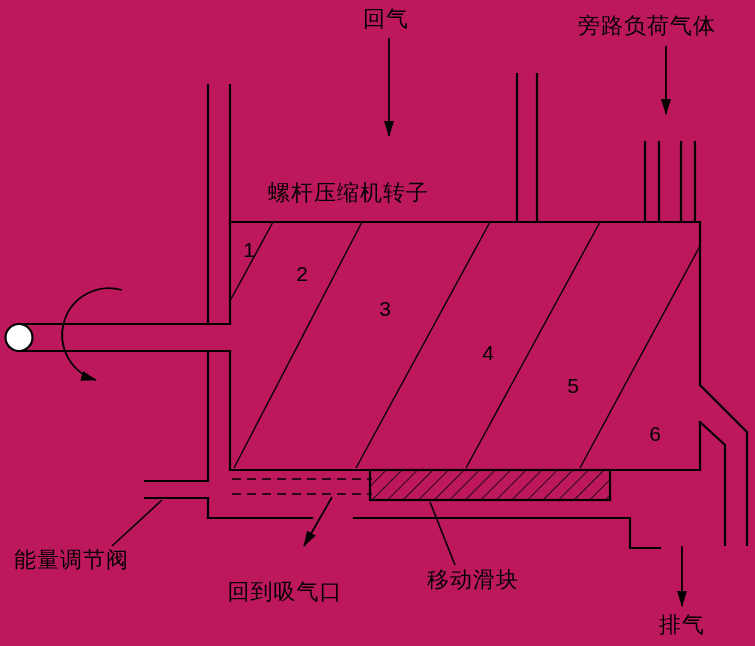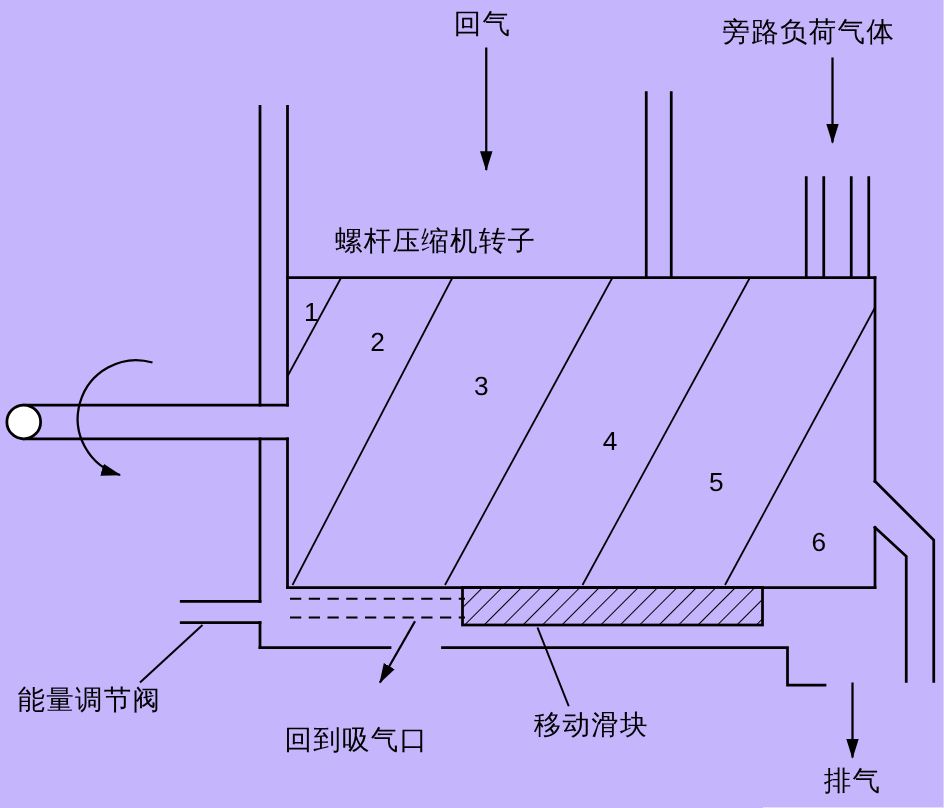--- a/index.html
+++ b/index.html
@@ -1,16 +1,16 @@
 <!DOCTYPE html>
 <html><head>
 <meta charset="utf-8">
 <style>
   html,body{margin:0;padding:0;background:#ffffff;}
-  .canvas{position:relative;width:755px;height:646px;background:#c4b5fd;overflow:hidden;}
+  .canvas{position:relative;width:755px;height:646px;background:#be185d;overflow:hidden;}
   svg{display:block;}
   .lbl{
     font-family:"Liberation Sans","DejaVu Sans",sans-serif;
     fill:#000000;
     font-size:22px;
     letter-spacing:1px;
   }
   .num{
     font-family:"Liberation Sans","DejaVu Sans",sans-serif;
     fill:#000000;

